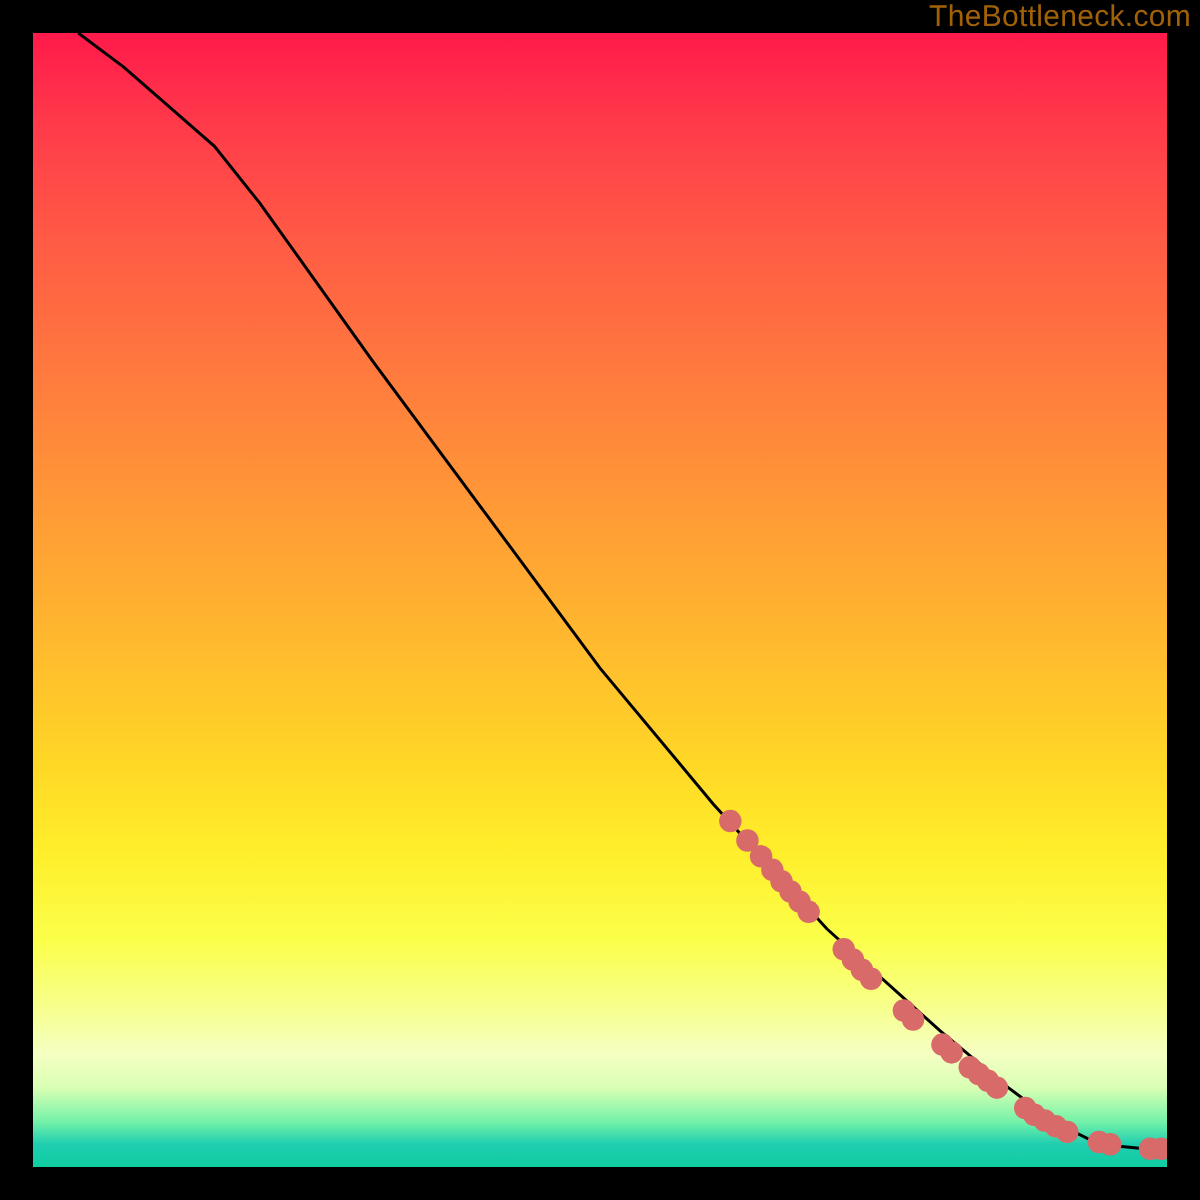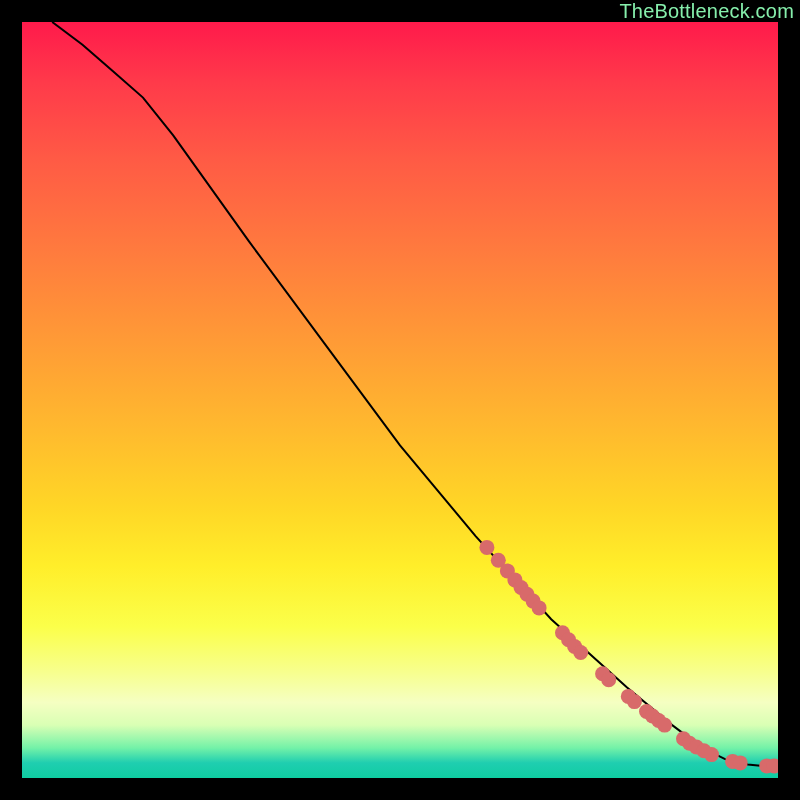--- a/index.html
+++ b/index.html
@@ -57,21 +57,21 @@
     position: absolute;
     left: 0;
     top: 0;
     width: 756px;
     height: 756px;
   }
   .watermark {
     position: absolute;
     top: 0;
     right: 6px;
-    color: #86efac;
+    color: #a16207;
     font-size: 20px;
     letter-spacing: 0.2px;
     user-select: none;
   }
 </style>
 </head>
 <body>
 
 <div class="frame">
   <div class="plot">

